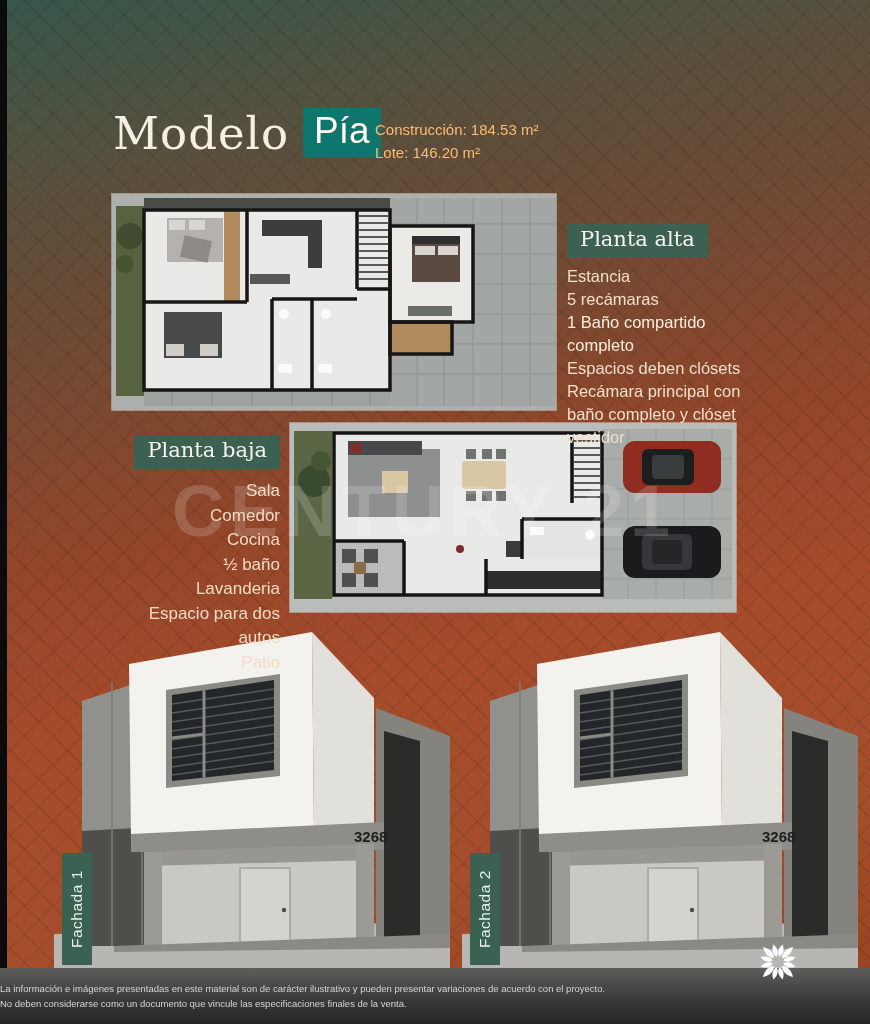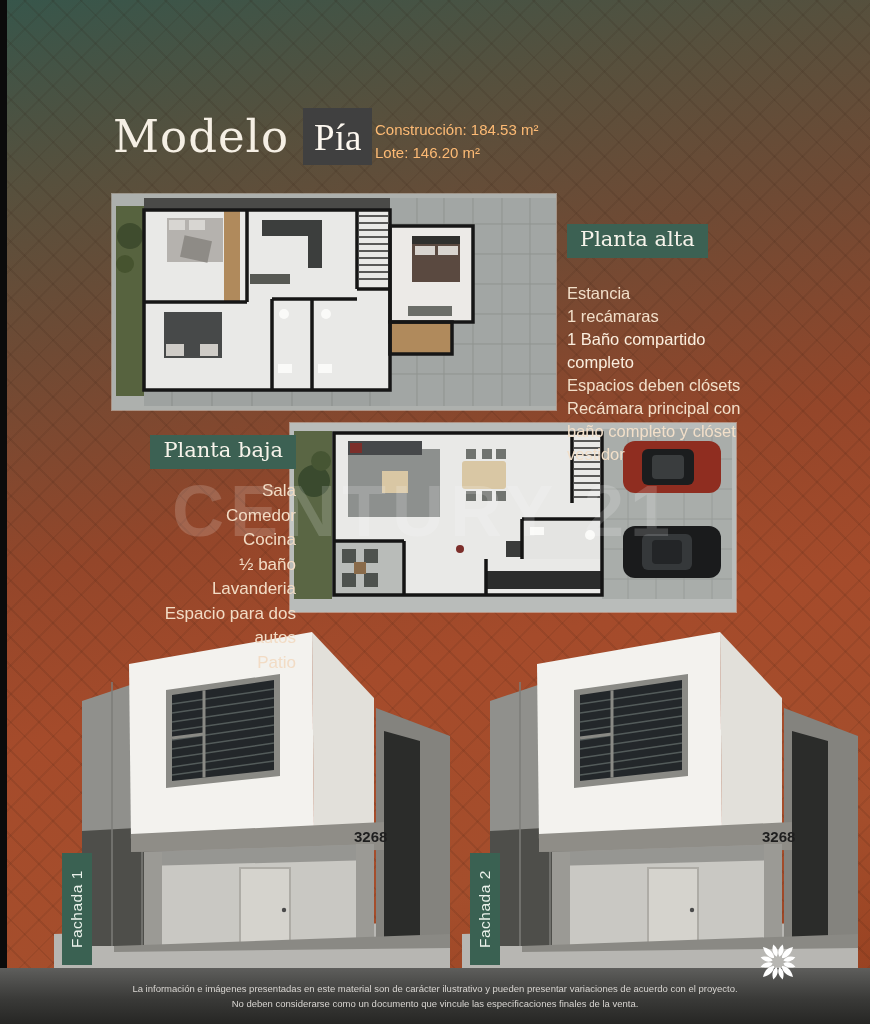--- a/index.html
+++ b/index.html
@@ -10,35 +10,35 @@
     background:linear-gradient(168deg,#37564b 0%,#57503d 16%,#6f4a34 30%,#94462a 48%,#a54b2b 62%,#a54e2c 82%,#953f1f 100%);}
   .bg-layer::after{content:"";position:absolute;inset:0;
     background-image:
       repeating-linear-gradient(45deg,rgba(40,20,10,0.10) 0 2px,transparent 2px 20px),
       repeating-linear-gradient(-45deg,rgba(40,20,10,0.08) 0 2px,transparent 2px 20px);}
   .left-strip{position:absolute;left:0;top:0;width:7px;height:968px;background:#0b0b0b;z-index:8;}
 
   
   .title-row{position:absolute;left:113px;top:108px;display:flex;align-items:center;gap:14px;z-index:6;}
   .title-main{font-family:"DejaVu Serif",serif;font-size:45px;line-height:1;color:#f5efe4;letter-spacing:1px;}
-  .title-badge{font-family:Liberation Serif, serif;font-size:37px;line-height:1;color:#fdf8f0;
-    background:#404040;padding:11px 11px 9px 11px;}
+  .title-badge{font-family:Liberation Sans, sans-serif;font-size:37px;line-height:1;color:#fdf8f0;
+    background:#0f766e;padding:4px 11px 9px 11px;}
   .specs{position:absolute;left:262px;top:6px;font-size:15px;line-height:23px;color:#fdba74;white-space:nowrap;}
 
   
   .plan{position:absolute;z-index:3;box-shadow:0 0 0 1px rgba(210,210,205,0.55);}
   .plan-alta{left:112px;top:194px;width:444px;height:216px;}
   .plan-baja{left:290px;top:423px;width:446px;height:189px;}
 
   
   .label-box{display:inline-block;background:#3c6153;color:#f6f3ea;
     font-family:"DejaVu Serif",serif;font-size:21px;line-height:1;padding:5px 13px 8px 13px;}
   .panel-alta{position:absolute;left:567px;top:224px;width:232px;z-index:6;}
-  .panel-alta .features{margin-top:24px;width:188px;font-size:16.5px;line-height:23px;color:#f2dfc9;}
-  .panel-baja{position:absolute;left:126px;top:435px;width:170px;text-align:right;z-index:6;}
+  .panel-alta .features{margin-top:7px;width:188px;font-size:16.5px;line-height:23px;color:#f2dfc9;}
+  .panel-baja{position:absolute;left:110px;top:435px;width:170px;text-align:right;z-index:6;}
   .panel-baja .features{margin-top:10px;font-size:17px;line-height:24.5px;color:#f2dcc5;}
   .feature.bold{font-weight:400;color:#fbeede;}
 
   
   .watermark{position:absolute;left:172px;top:470px;z-index:5;white-space:nowrap;
     font-size:72px;font-weight:700;letter-spacing:6px;color:rgba(255,255,255,0.17);pointer-events:none;}
 
   
   .fachada{position:absolute;width:396px;height:360px;z-index:4;}
   .fachada-1{left:54px;top:616px;}
@@ -47,21 +47,21 @@
     display:flex;align-items:center;justify-content:center;
     writing-mode:vertical-rl;transform:rotate(180deg);
     font-size:15.5px;letter-spacing:0.5px;color:#eaf1ea;}
   .label-1{left:62px;top:853px;}
   .label-2{left:470px;top:853px;}
 
   
   .seal{position:absolute;left:754px;top:938px;width:48px;height:48px;z-index:12;}
   .footer{position:absolute;left:0;top:968px;width:870px;height:56px;z-index:10;
     background:linear-gradient(#5e5e5c,#3a3a38 55%,#262624);
-    text-align:center;color:#d8d5d1;font-size:9.5px;line-height:15px;padding-top:13px;box-sizing:border-box;}
+    color:#d8d5d1;font-size:9.5px;line-height:15px;padding-top:13px;box-sizing:border-box;}
 </style>
 </head>
 <body>
 
 <div class="page">
   <div class="bg-layer"></div>
   <div class="left-strip"></div>
 
   <div class="title-row">
     <span class="title-main">Modelo</span>
@@ -128,21 +128,21 @@
         <rect x="278" y="32" width="83" height="96"></rect>
         <rect x="278" y="128" width="62" height="32"></rect>
       </g>
     </svg>
   </div>
 
   <div class="panel-alta">
     <span class="label-box">Planta alta</span>
     <div class="features">
         <div class="feature">Estancia</div>
-        <div class="feature">1 recámaras</div>
+        <div class="feature">5 recámaras</div>
         <div class="feature bold">1 Baño compartido completo</div>
         <div class="feature">Espacios deben clósets</div>
         <div class="feature">Recámara principal con baño completo y clóset vestidor</div>
       </div>
   </div>
 
   <div class="panel-baja">
     <span class="label-box">Planta baja</span>
     <div class="features">
         <div class="feature">Sala</div>

